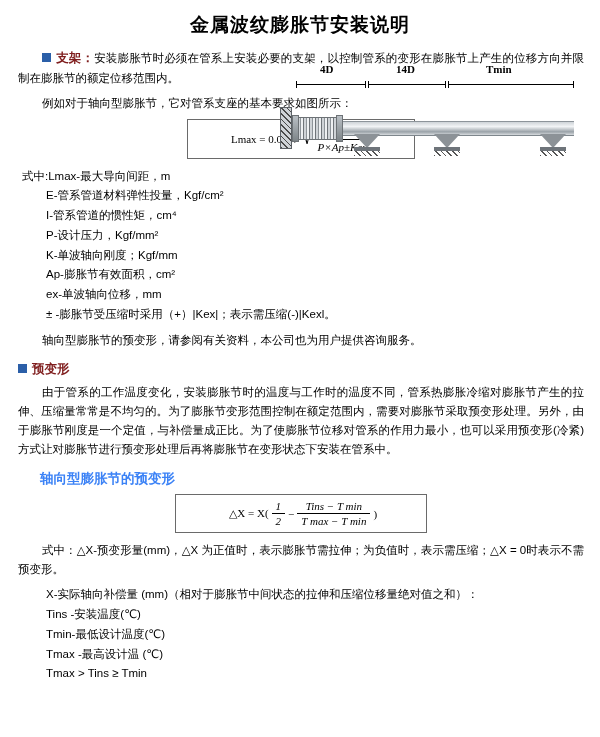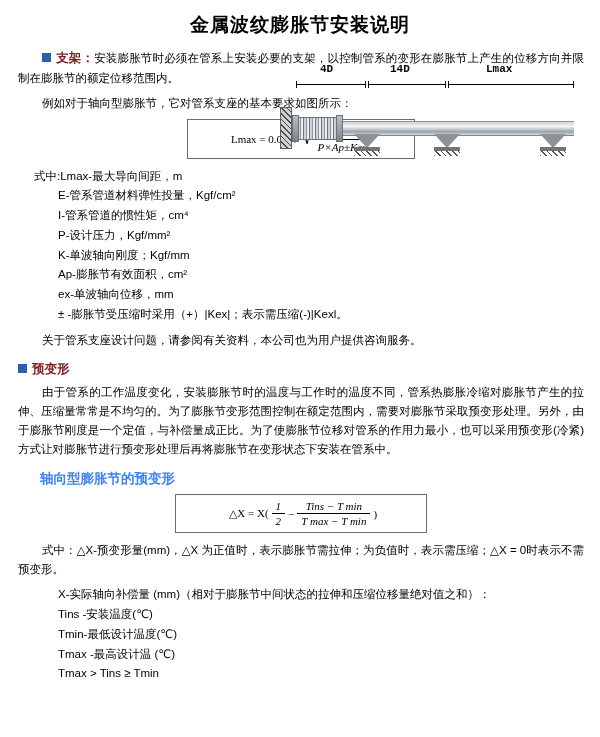--- a/index.html
+++ b/index.html
@@ -101,42 +101,42 @@
   }
   .frac .den{
     display:block;
     padding:1px 4px 0 4px;
     font-style:italic;
   }
   .frac-nobar{
     border-top:none;
   }
   .varlist{
-    margin:4px 0 6px 16px;
+    margin:4px 0 6px 4px;
   }
   .varlist div{
     font-size:11.5px;
     line-height:1.72;
     padding-left:24px;
   }
   .varlist div.first{ padding-left:0px; }
 
   
   .figure{
     position:relative;
     width:300px;height:112px;
     float:right;
     margin:-104px 6px 4px 8px;
   }
   .fig-labels{
     position:relative;
     height:16px;
     font-size:11px;
     font-weight:bold;
-    font-family:Liberation Mono, monospace;
+    font-family:Liberation Serif, serif;
   }
   .fig-labels span{ position:absolute; top:0; }
   .dimline{
     position:absolute;
     top:18px;
     height:7px;
     border-left:1px solid #000;
     border-right:1px solid #000;
   }
   .dimline:after{
@@ -224,22 +224,22 @@
             <span class="num">E×I</span>
             <span class="den">P×Ap±Kex</span>
           </span>
         </span>
       </span>
     </div>
 
     <div class="figure">
       <div class="fig-labels">
         <span style="left:42px;">4D</span>
-        <span style="left:112px;">14D</span>
-        <span style="left:208px;">Lmax</span>
+        <span style="left:118px;">14D</span>
+        <span style="left:208px;">Tmin</span>
       </div>
       <div class="dimline" style="left:18px;width:68px;"></div>
       <div class="dimline" style="left:90px;width:76px;"></div>
       <div class="dimline" style="left:170px;width:124px;"></div>
 
       <div class="pipe-area">
         <div class="pipe"></div>
         <div class="bellows"></div>
         <div class="flange" style="left:14px;"></div>
         <div class="flange" style="left:58px;"></div>
@@ -268,21 +268,21 @@
       <div class="first">式中:Lmax-最大导向间距，m</div>
       <div>E-管系管道材料弹性投量，Kgf/cm²</div>
       <div>I-管系管道的惯性矩，cm⁴</div>
       <div>P-设计压力，Kgf/mm²</div>
       <div>K-单波轴向刚度；Kgf/mm</div>
       <div>Ap-膨胀节有效面积，cm²</div>
       <div>ex-单波轴向位移，mm</div>
       <div>± -膨胀节受压缩时采用（+）|Kex|；表示需压缩(-)|Kexl。</div>
     </div>
 
-    <p class="indent">关于管系支座设计问题，请参阅有关资料，本公司也为用户提供咨询服务。</p>
+    <p class="indent">轴向型膨胀节的预变形，请参阅有关资料，本公司也为用户提供咨询服务。</p>
 
     <p class="sec-head">
       <span class="sq"></span><span class="blue-head">预变形</span>
     </p>
 
     <p class="indent">由于管系的工作温度变化，安装膨胀节时的温度与工作时的温度不同，管系热膨胀冷缩对膨胀节产生的拉伸、压缩量常常是不均匀的。为了膨胀节变形范围控制在额定范围内，需要对膨胀节采取预变形处理。另外，由于膨胀节刚度是一个定值，与补偿量成正比。为了使膨胀节位移对管系的作用力最小，也可以采用预变形(冷紧)方式让对膨胀节进行预变形处理后再将膨胀节在变形状态下安装在管系中。</p>
 
     <div class="sub-head">轴向型膨胀节的预变形</div>
 
     <div class="formula-box" style="width:230px;padding-left:12px;">

